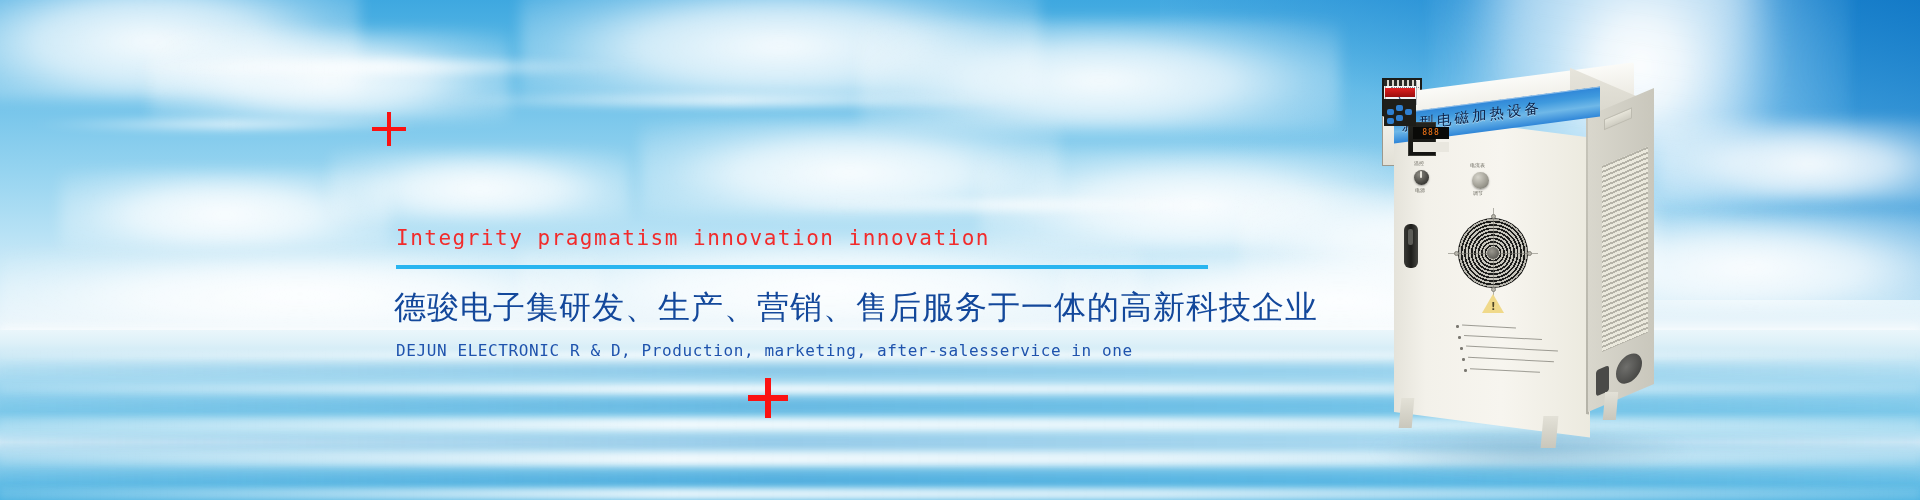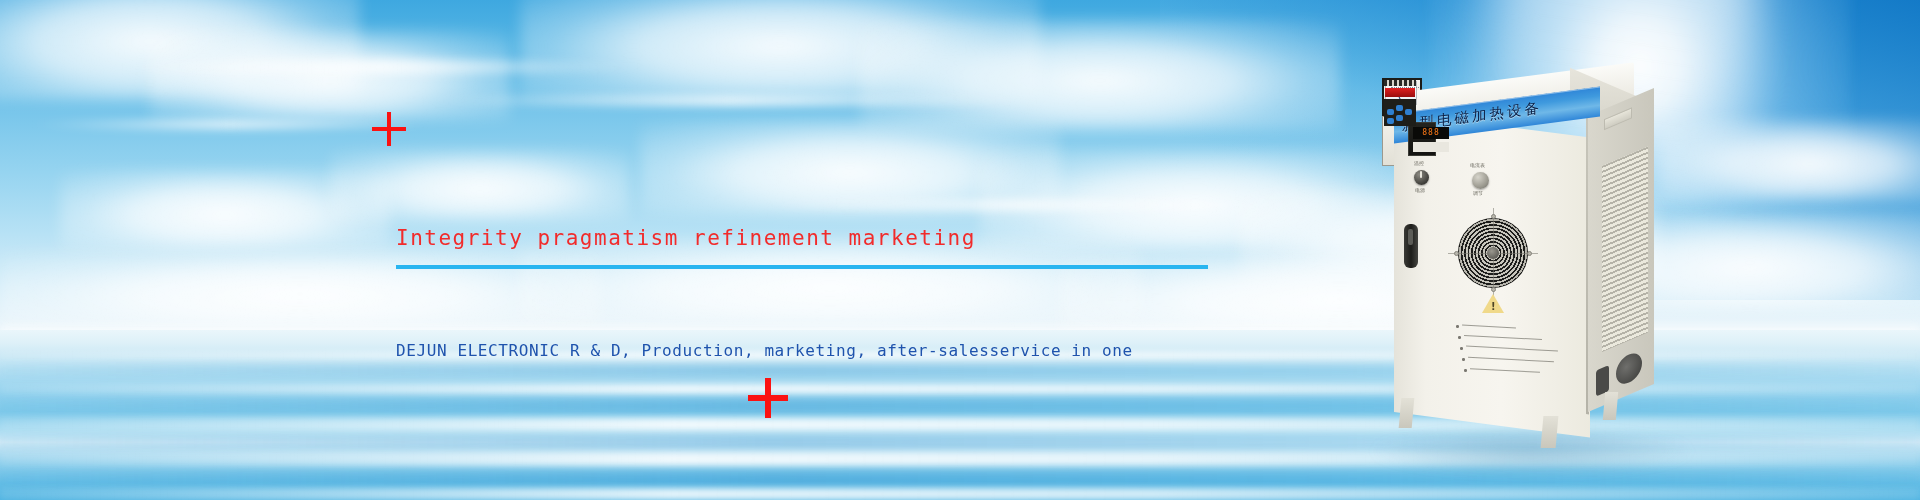--- a/index.html
+++ b/index.html
@@ -449,24 +449,25 @@
     <div class="plus plus1">
       <i class="h"></i>
         <i class="v"></i>
     </div>
     <div class="plus plus2">
       <i class="h"></i>
         <i class="v"></i>
     </div>
 
 
-    <div class="subhead-en">Integrity  pragmatism  refinement  marketing</div>
+    <div class="subhead-en">Integrity  pragmatism  innovation  innovation</div>
 
     <div class="rule"></div>
 
+    <div class="tagline-cn">德骏电子集研发、生产、营销、售后服务于一体的高新科技企业</div>
 
     <div class="tagline-en">
       <div>DEJUN ELECTRONIC R &amp; D, Production, marketing, after-salesservice in one</div>
     </div>
   </div>
 
   <div class="machine">
     <div class="m-shadow"></div>
 
     <div class="m-top"></div>

